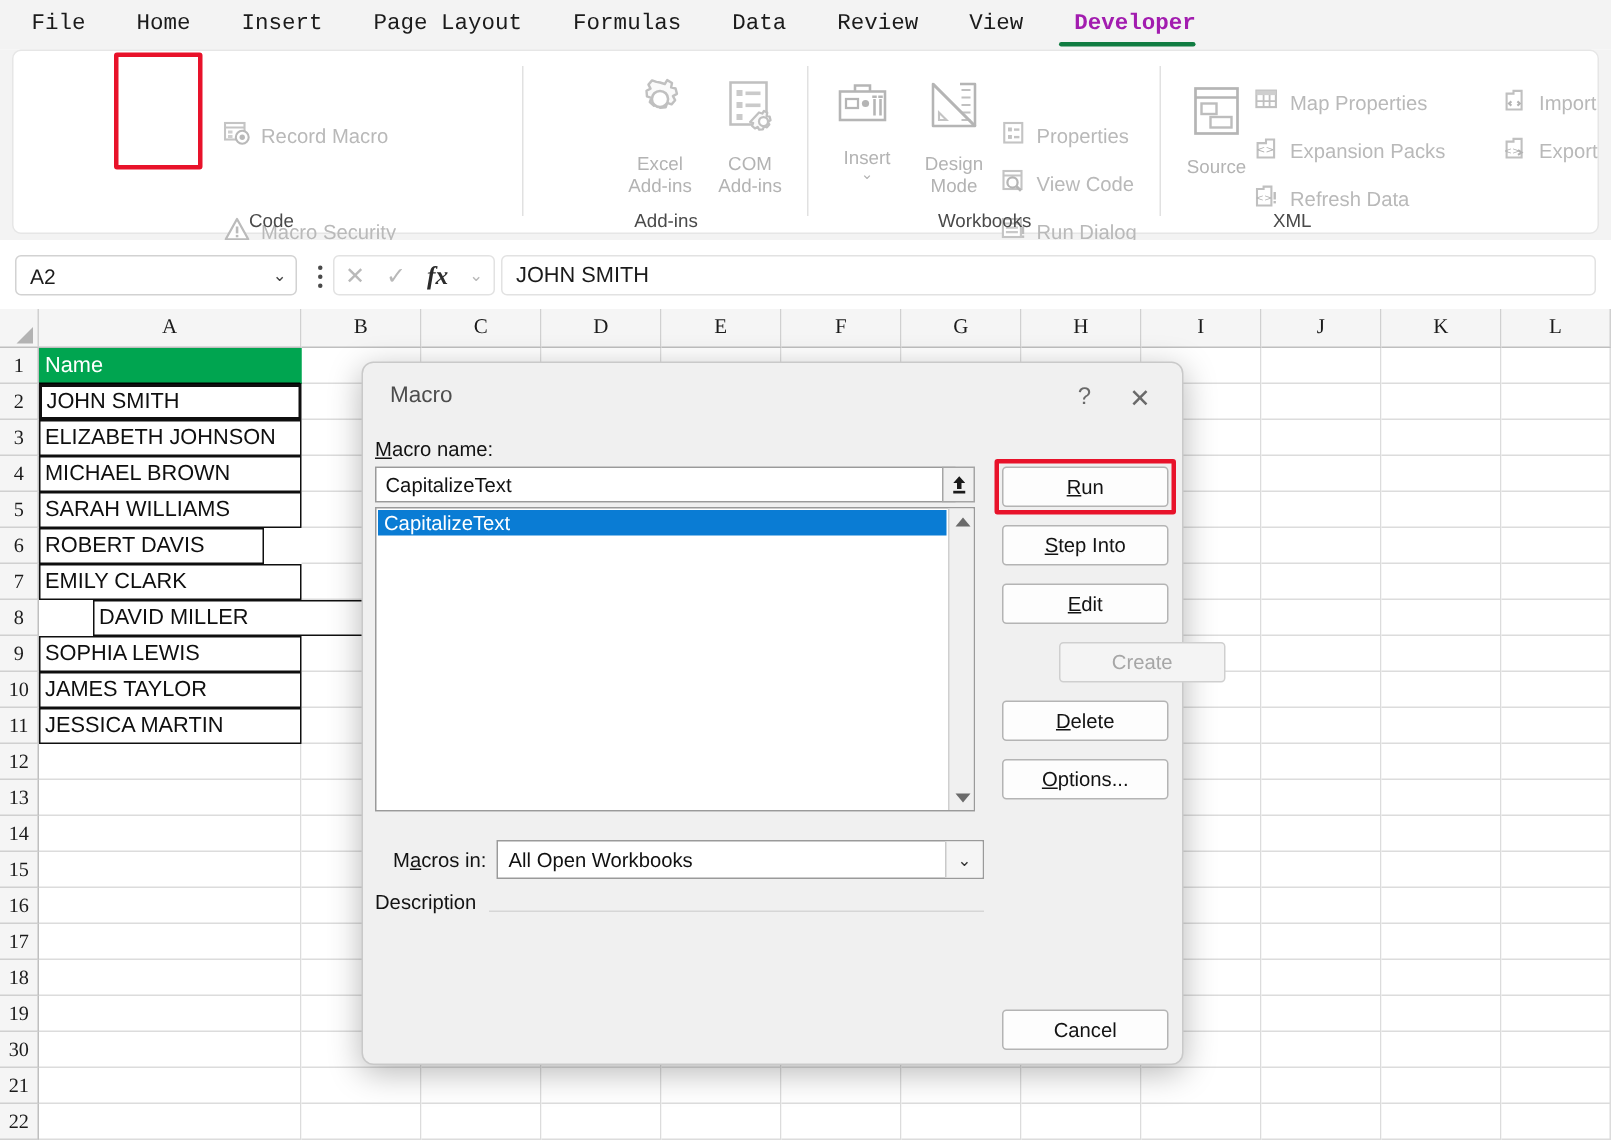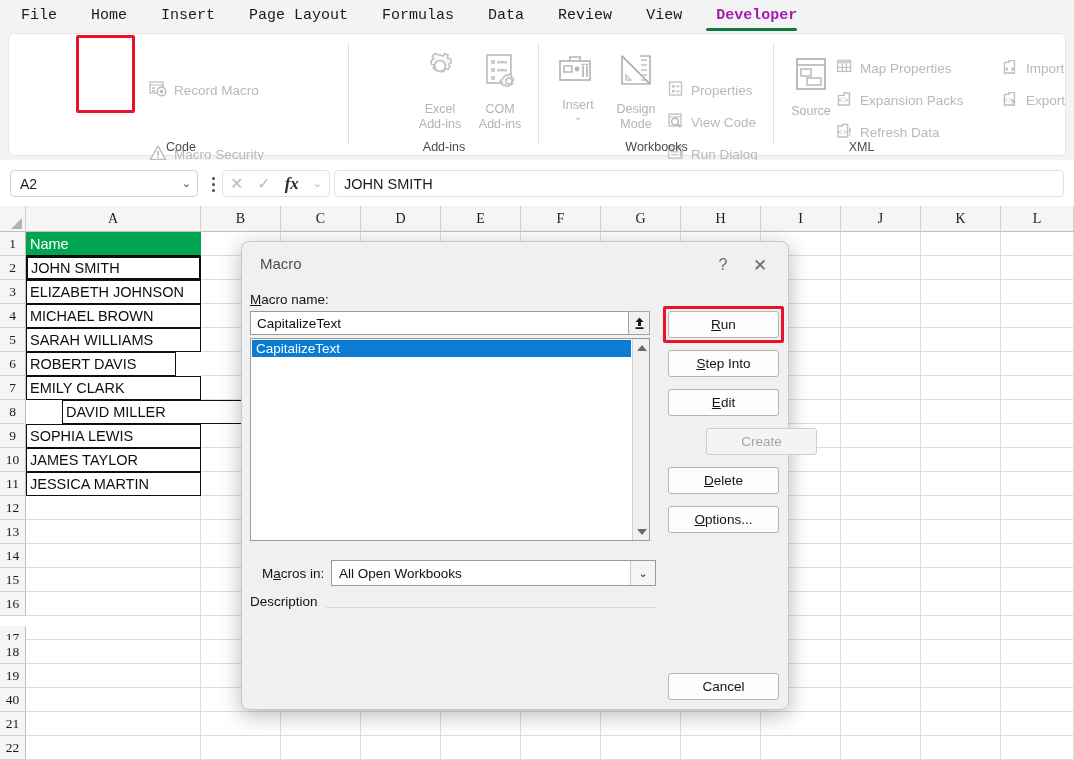--- a/index.html
+++ b/index.html
@@ -581,31 +581,31 @@
         </div>
         <div class="rowhead" style="top: 338px;">
           <span>14</span>
         </div>
         <div class="rowhead" style="top: 362px;">
           <span>15</span>
         </div>
         <div class="rowhead" style="top: 386px;">
           <span>16</span>
         </div>
-        <div class="rowhead" style="top: 420px;">
+        <div class="rowhead" style="top: 410px;">
           <span>17</span>
         </div>
         <div class="rowhead" style="top: 434px;">
           <span>18</span>
         </div>
         <div class="rowhead" style="top: 458px;">
           <span>19</span>
         </div>
         <div class="rowhead" style="top: 482px;">
-          <span>40</span>
+          <span>30</span>
         </div>
         <div class="rowhead" style="top: 506px;">
           <span>21</span>
         </div>
         <div class="rowhead" style="top: 530px;">
           <span>22</span>
         </div>
       </div>
     <div id="gridcells">
         <div class="cell" style="left: 201px; top: 26px; width: 80px;"></div>

